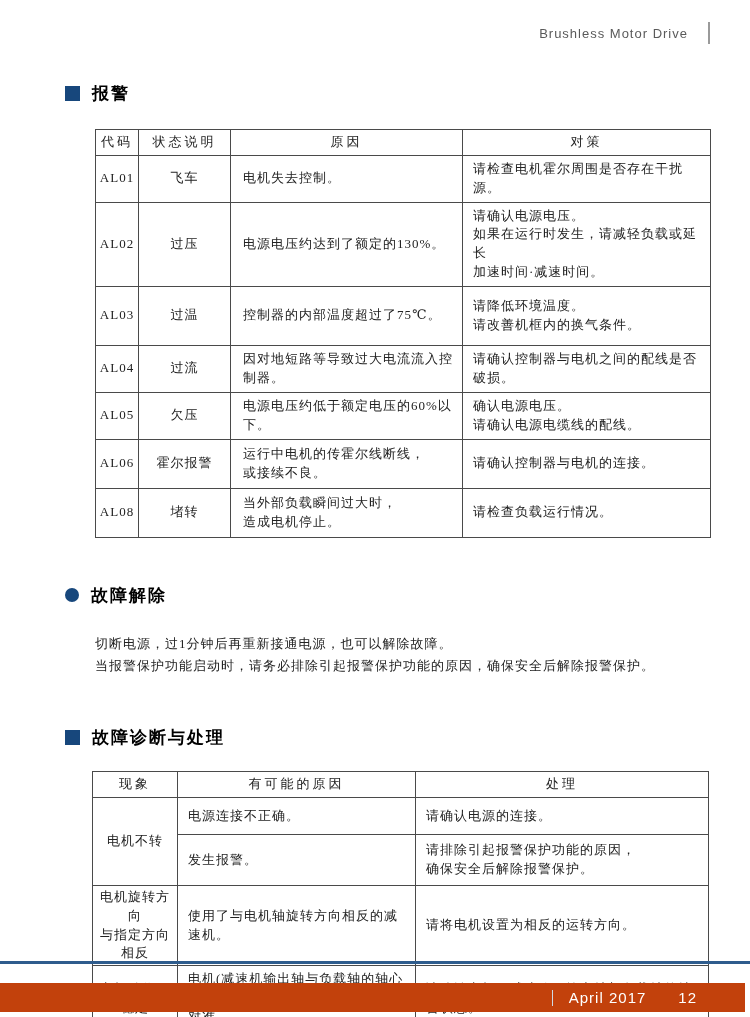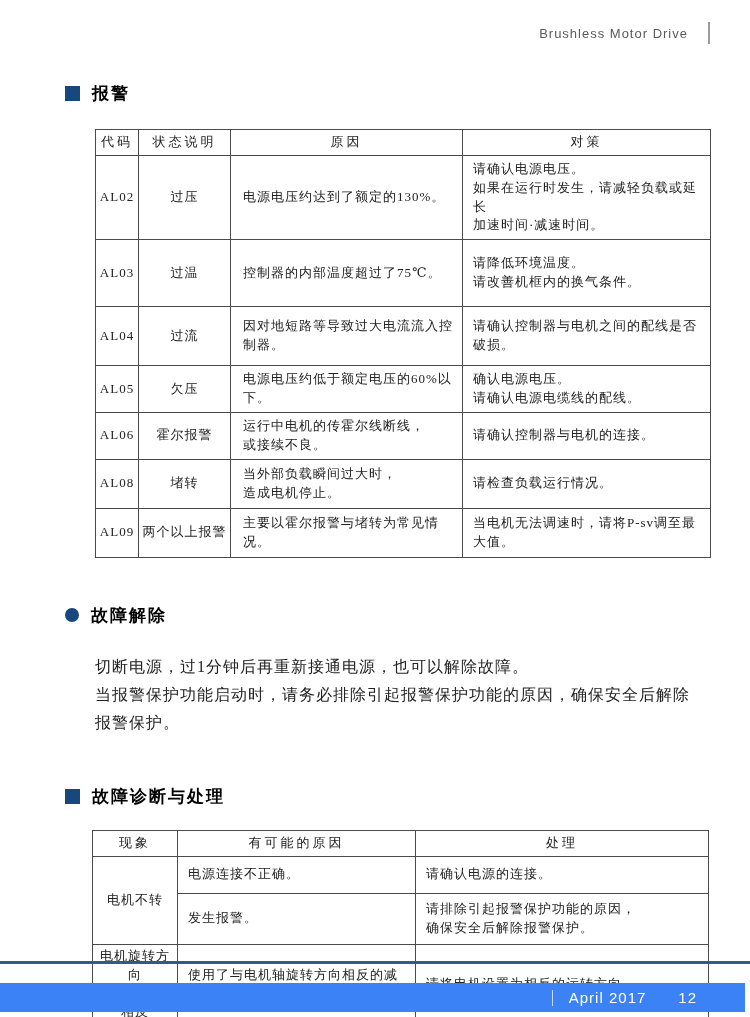--- a/index.html
+++ b/index.html
@@ -50,39 +50,39 @@
   #alarm-table tbody tr:nth-child(2) td{height:58px;}
   #alarm-table tbody tr:nth-child(3) td{height:50px;}
   #alarm-table tbody tr:nth-child(4) td{height:36px;}
   #alarm-table tbody tr:nth-child(5) td{height:38px;}
   #alarm-table tbody tr:nth-child(6) td{height:40px;}
   #alarm-table tbody tr:nth-child(7) td{height:40px;}
   #alarm-table tbody tr:nth-child(8) td{height:34px;}
   
   .para{
     margin:26px 0 0 95px;width:600px;
-    font-size:16px;line-height:1.75;letter-spacing:1px;white-space:pre-line;
+    font-size:13px;line-height:1.75;letter-spacing:1px;white-space:pre-line;
   }
   #diagnosis-table{margin:22px 0 0 92px;width:616px;}
   #diagnosis-table col.w-phen{width:85px;}
   #diagnosis-table col.w-cause{width:238px;}
   #diagnosis-table col.w-action{width:293px;}
   #diagnosis-table thead tr{height:24px;}
   #diagnosis-table td.c-phen{text-align:center;padding:2px;letter-spacing:1px;}
   #diagnosis-table td.c-cause{padding:4px 6px 4px 10px;vertical-align:middle;}
   #diagnosis-table td.c-action{padding:4px 6px 4px 10px;vertical-align:middle;}
   #diagnosis-table tbody tr:nth-child(1) td{height:28px;}
   #diagnosis-table tbody tr:nth-child(2) td{height:42px;}
   #diagnosis-table tbody tr:nth-child(3) td{height:38px;}
   #diagnosis-table tbody tr:nth-child(4) td{height:42px;}
   #diagnosis-table tbody tr:nth-child(5) td{height:108px;}
   
   .footer-line{position:absolute;left:0;top:961px;width:750px;height:3px;background:#2e5c8d;}
   .footer-bar{
-    position:absolute;left:0;top:983px;width:745px;height:29px;background:#3b82f6;
+    position:absolute;left:0;top:983px;width:745px;height:29px;background:#c2410c;
     display:flex;align-items:center;justify-content:flex-end;
     font-family:"Liberation Sans","DejaVu Sans",sans-serif;color:#ffffff;font-size:15px;
     padding-right:48px;box-sizing:border-box;
   }
   .footer-bar .fdiv{display:inline-block;width:1px;height:16px;background:#cfd9e4;margin-right:16px;}
   .footer-bar .fpage{margin-left:32px;letter-spacing:1px;text-align:center;}
   .footer-bar .fdate{letter-spacing:1px;}
 </style>
 </head>
 <body>
@@ -107,20 +107,26 @@
   <thead>
       <tr>
         <th>代码</th>
         <th>状态说明</th>
         <th>原因</th>
         <th>对策</th>
       </tr>
     </thead>
   <tbody>
       <tr>
+        <td class="c-code">AL01</td>
+        <td class="c-status">飞车</td>
+        <td class="c-cause">电机失去控制。</td>
+        <td class="c-action">请检查电机霍尔周围是否存在干扰源。</td>
+      </tr>
+      <tr>
         <td class="c-code">AL02</td>
         <td class="c-status">过压</td>
         <td class="c-cause">电源电压约达到了额定的130%。</td>
         <td class="c-action">请确认电源电压。
 如果在运行时发生，请减轻负载或延长
 加速时间·减速时间。</td>
       </tr>
       <tr>
         <td class="c-code">AL03</td>
         <td class="c-status">过温</td>
@@ -147,26 +153,20 @@
         <td class="c-cause">运行中电机的传霍尔线断线，
 或接续不良。</td>
         <td class="c-action">请确认控制器与电机的连接。</td>
       </tr>
       <tr>
         <td class="c-code">AL08</td>
         <td class="c-status">堵转</td>
         <td class="c-cause">当外部负载瞬间过大时，
 造成电机停止。</td>
         <td class="c-action">请检查负载运行情况。</td>
-      </tr>
-      <tr>
-        <td class="c-code">AL09</td>
-        <td class="c-status">两个以上报警</td>
-        <td class="c-cause">主要以霍尔报警与堵转为常见情况。</td>
-        <td class="c-action">当电机无法调速时，请将P-sv调至最大值。</td>
       </tr>
     </tbody>
 </table>
 
 <div class="sec-head" id="sec2">
   <span class="ci"></span>
   <span>故障解除</span>
 </div>
 
 <div class="para">切断电源，过1分钟后再重新接通电源，也可以解除故障。

